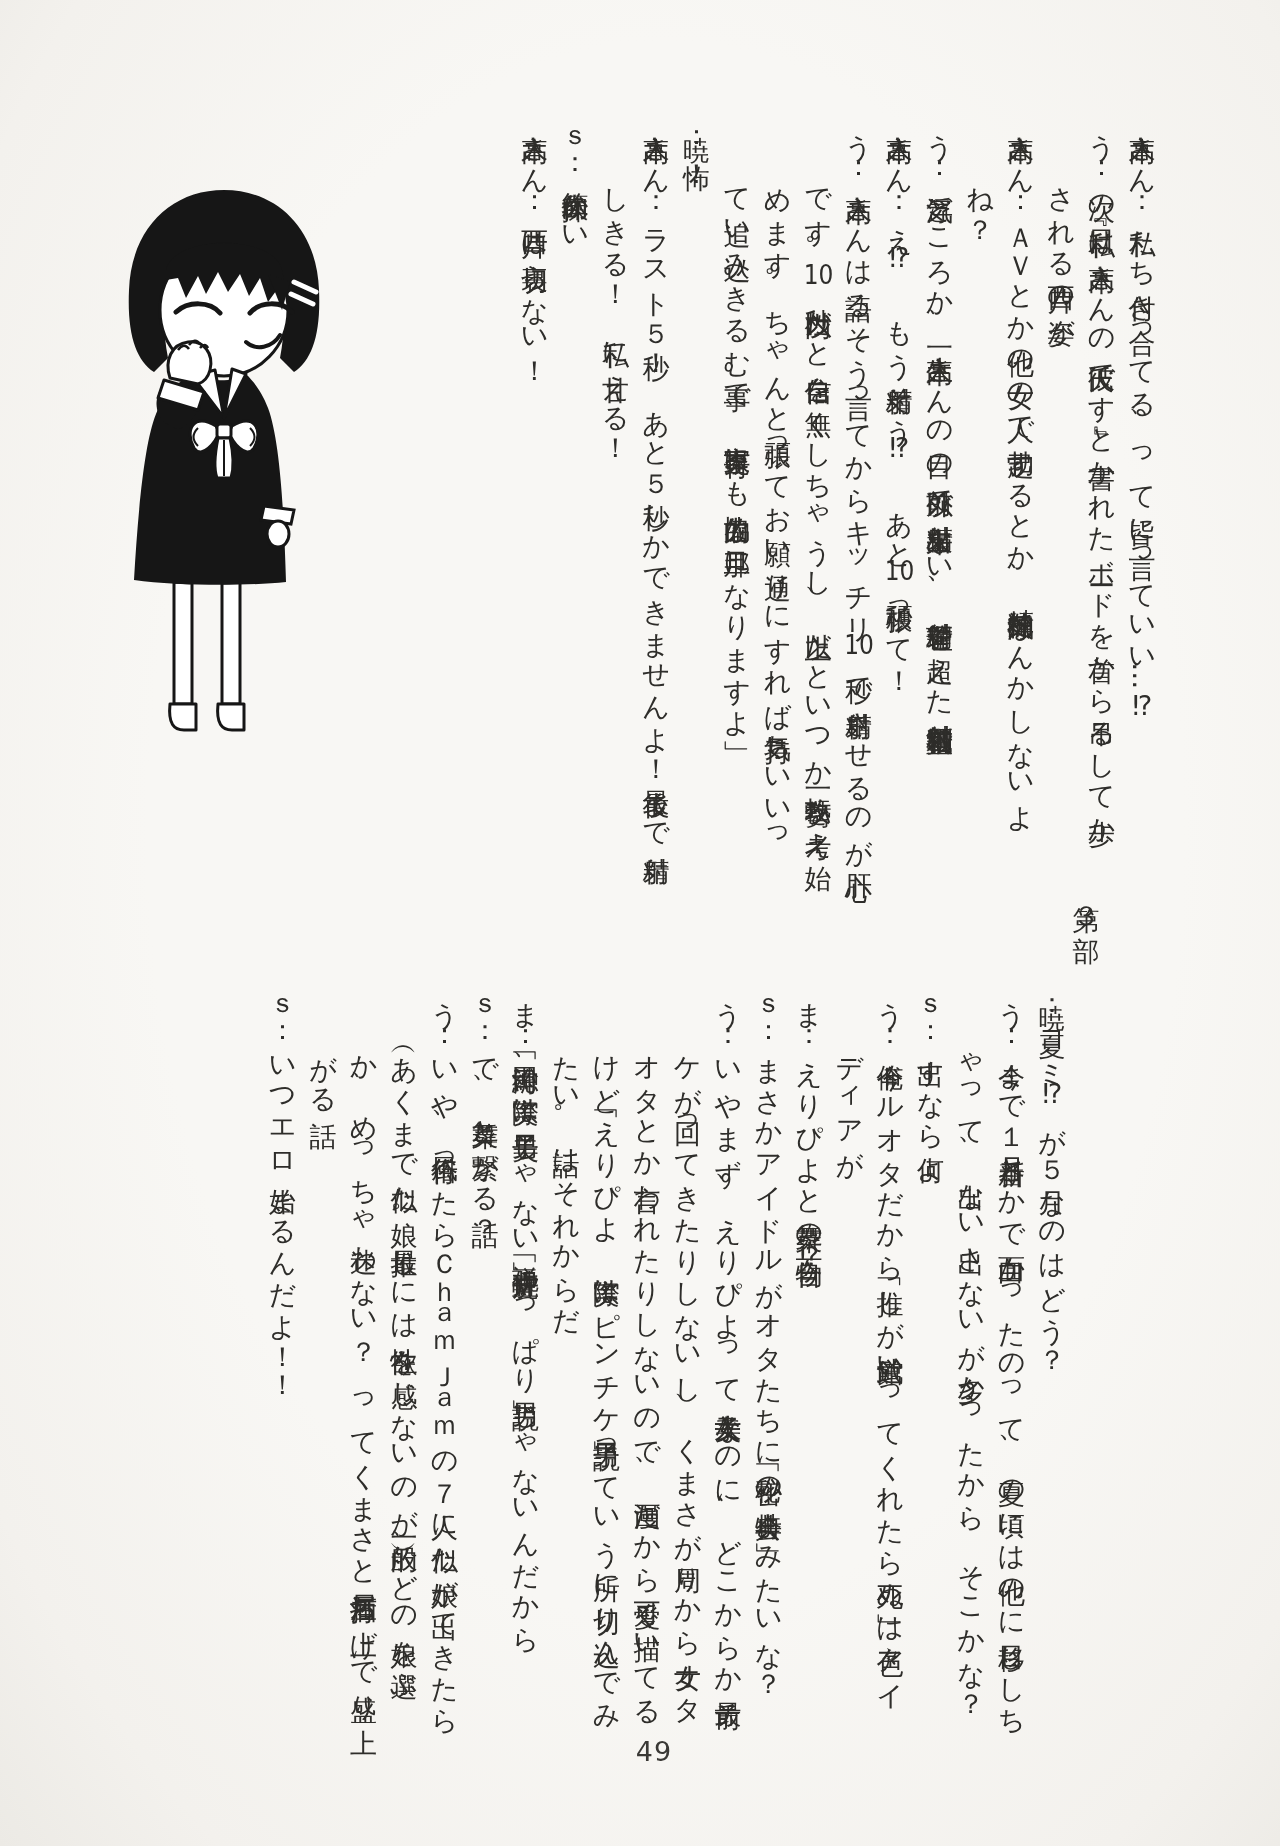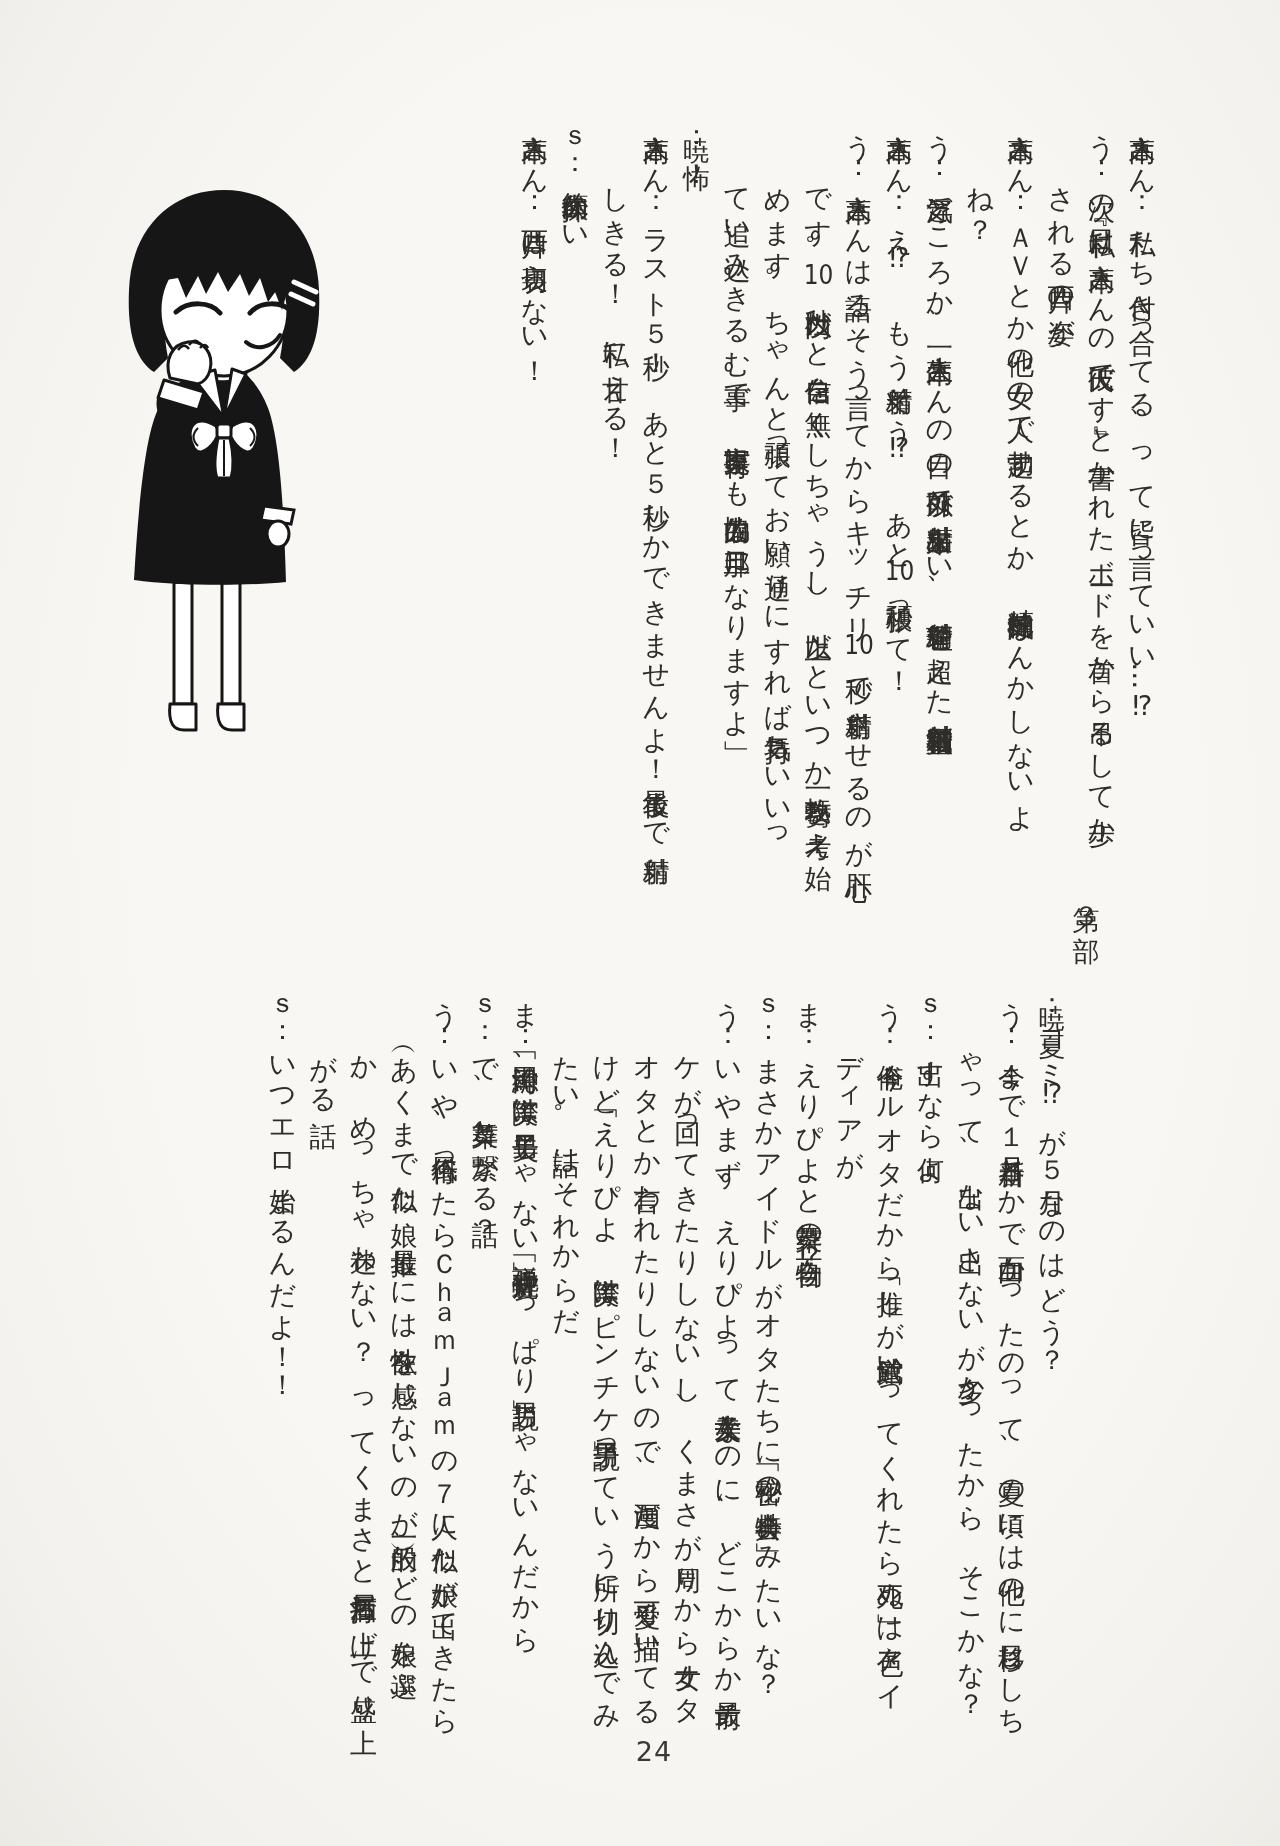--- a/index.html
+++ b/index.html
@@ -100,15 +100,15 @@
       <p class="dlg vt">う：俺今ドルオタだから「推しが武道館いってくれたら死ぬ」は色々アイディアが</p>
       <p class="dlg vt">ま：えりぴよと舞菜の百合物⁉</p>
       <p class="dlg vt">ｓ：まさかアイドルがオタたちに「秘密の特典会よ」みたいな？</p>
       <p class="dlg vt">う：いやまず、えりぴよって美人女子なのに、どこからか最前チケが回ってきたりしないし、くまさが周りから女オタオタとか言われたりしないので、漫画だから可愛く描いてるけど「えりぴよ　実際はピンチケ男子説」っていう所に切り込んでみたい。話はそれからだ</p>
       <p class="dlg vt">ま：「沖田総司、実際は美男子じゃない説」「井伊直虎やっぱり男説」じゃないんだから</p>
       <p class="dlg vt">ｓ：で、舞菜と繋がる話？</p>
       <p class="dlg vt">う：いや、風俗行ったらＣｈａｍＪａｍの７人に似た娘が出てきたら（あくまで似た娘。最推しには性欲を感じないのが一般的）、どの娘を選ぶか、めっちゃ迷わない？　ってくまさと居酒屋打ち上げで盛り上がる話</p>
       <p class="dlg vt">ｓ：いつエロ始まるんだよ！！</p>
     </section>
 
-  <footer class="page-number">24</footer>
+  <footer class="page-number">49</footer>
 
 </div>
 
 </body></html>

